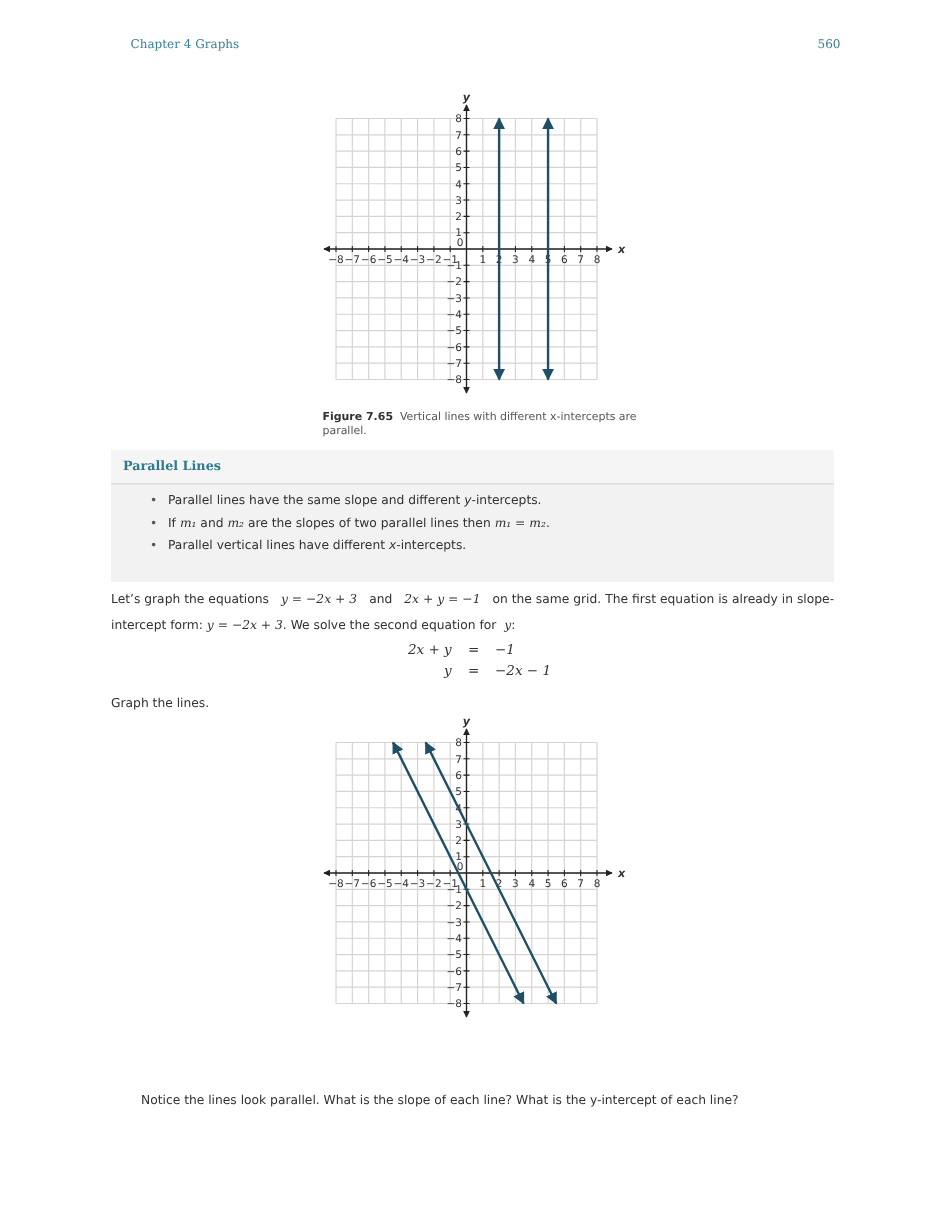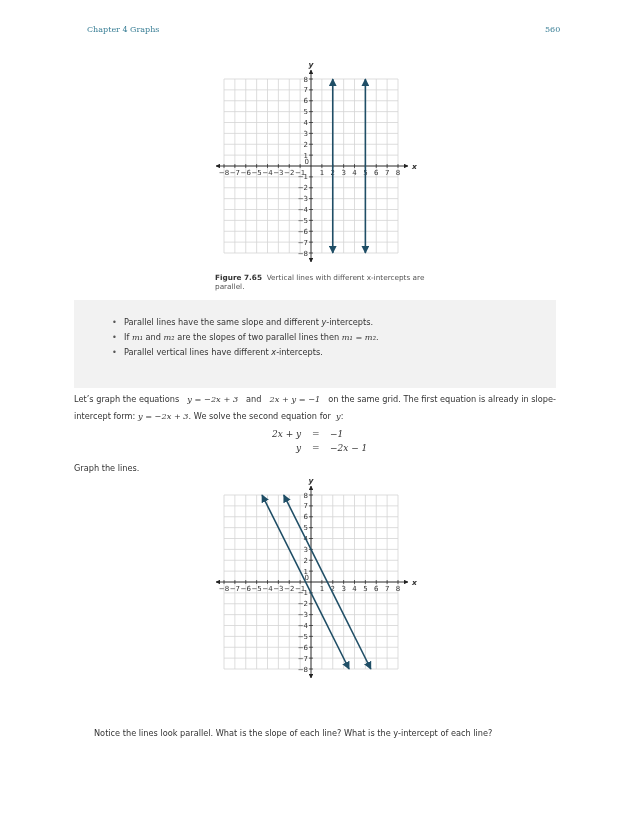--- a/index.html
+++ b/index.html
@@ -14,21 +14,21 @@
   .caption { position: absolute; left: 215px; top: 273px; width: 215px;
              font-size: 7.3px; line-height: 9px; color: #555; }
   .caption b { color: #333; font-weight: bold; }
   .callout { position: absolute; left: 74px; top: 300px; width: 482px; height: 88px;
              background: #f2f2f2; }
   .callout-head { height: 22px; border-bottom: 1px solid #dcdcdc; background: #f5f5f5;
                   padding-left: 8px; line-height: 22px; font-family: "DejaVu Serif", serif;
                   font-size: 8.5px; font-weight: bold; color: #2d7b8f; }
   .callout-body { padding: 5px 0 0 8px; font-size: 8.2px; color: #333; }
   .callout-body p { margin: 0 0 4px 0; }
-  .callout-body ul { margin: 12px; padding-left: 30px; list-style: none; }
+  .callout-body ul { margin: 0; padding-left: 30px; list-style: none; }
   .callout-body li { margin: 0 0 5px 0; position: relative; }
   .callout-body li::before { content: "•"; position: absolute; left: -12px; color: #555; }
   .m { font-family: "DejaVu Serif", serif; font-style: italic; }
   .mr { font-family: "DejaVu Serif", serif; }
   .para { position: absolute; left: 74px; width: 482px; font-size: 8.2px; line-height: 17px;
           color: #333; text-align: justify; }
   .eq { position: absolute; font-family: "DejaVu Serif", serif; font-size: 9px; color: #333; font-style: italic; }
 </style>
 </head>
 <body>
@@ -155,20 +155,21 @@
       <line x1="160.375" y1="24" x2="160.375" y2="198" stroke="#1f4e66" stroke-width="1.6" marker-start="url(#g1-ln)" marker-end="url(#g1-ln)"></line>
     </svg>
 </div>
 
 <div class="caption">
   <b>Figure 7.65</b>&nbsp;&nbsp;<span>Vertical lines with different x-intercepts are</span><br>
   <span>parallel.</span>
 </div>
 
 <div class="callout">
+  <div class="callout-head">Parallel Lines</div>
   <div class="callout-body">
     <ul>
       <li><span>Parallel lines have the same slope and different </span><i>y</i><span>-intercepts.</span></li>
       <li><span>If</span> <span class="m">m₁</span> <span>and</span> <span class="m">m₂</span> <span>are the slopes of two parallel lines then</span> <span class="m">m₁ = m₂</span><span>.</span></li>
       <li><span>Parallel vertical lines have different </span><i>x</i><span>-intercepts.</span></li>
     </ul>
   </div>
 </div>
 
 <div class="para" style="top:391px;">

